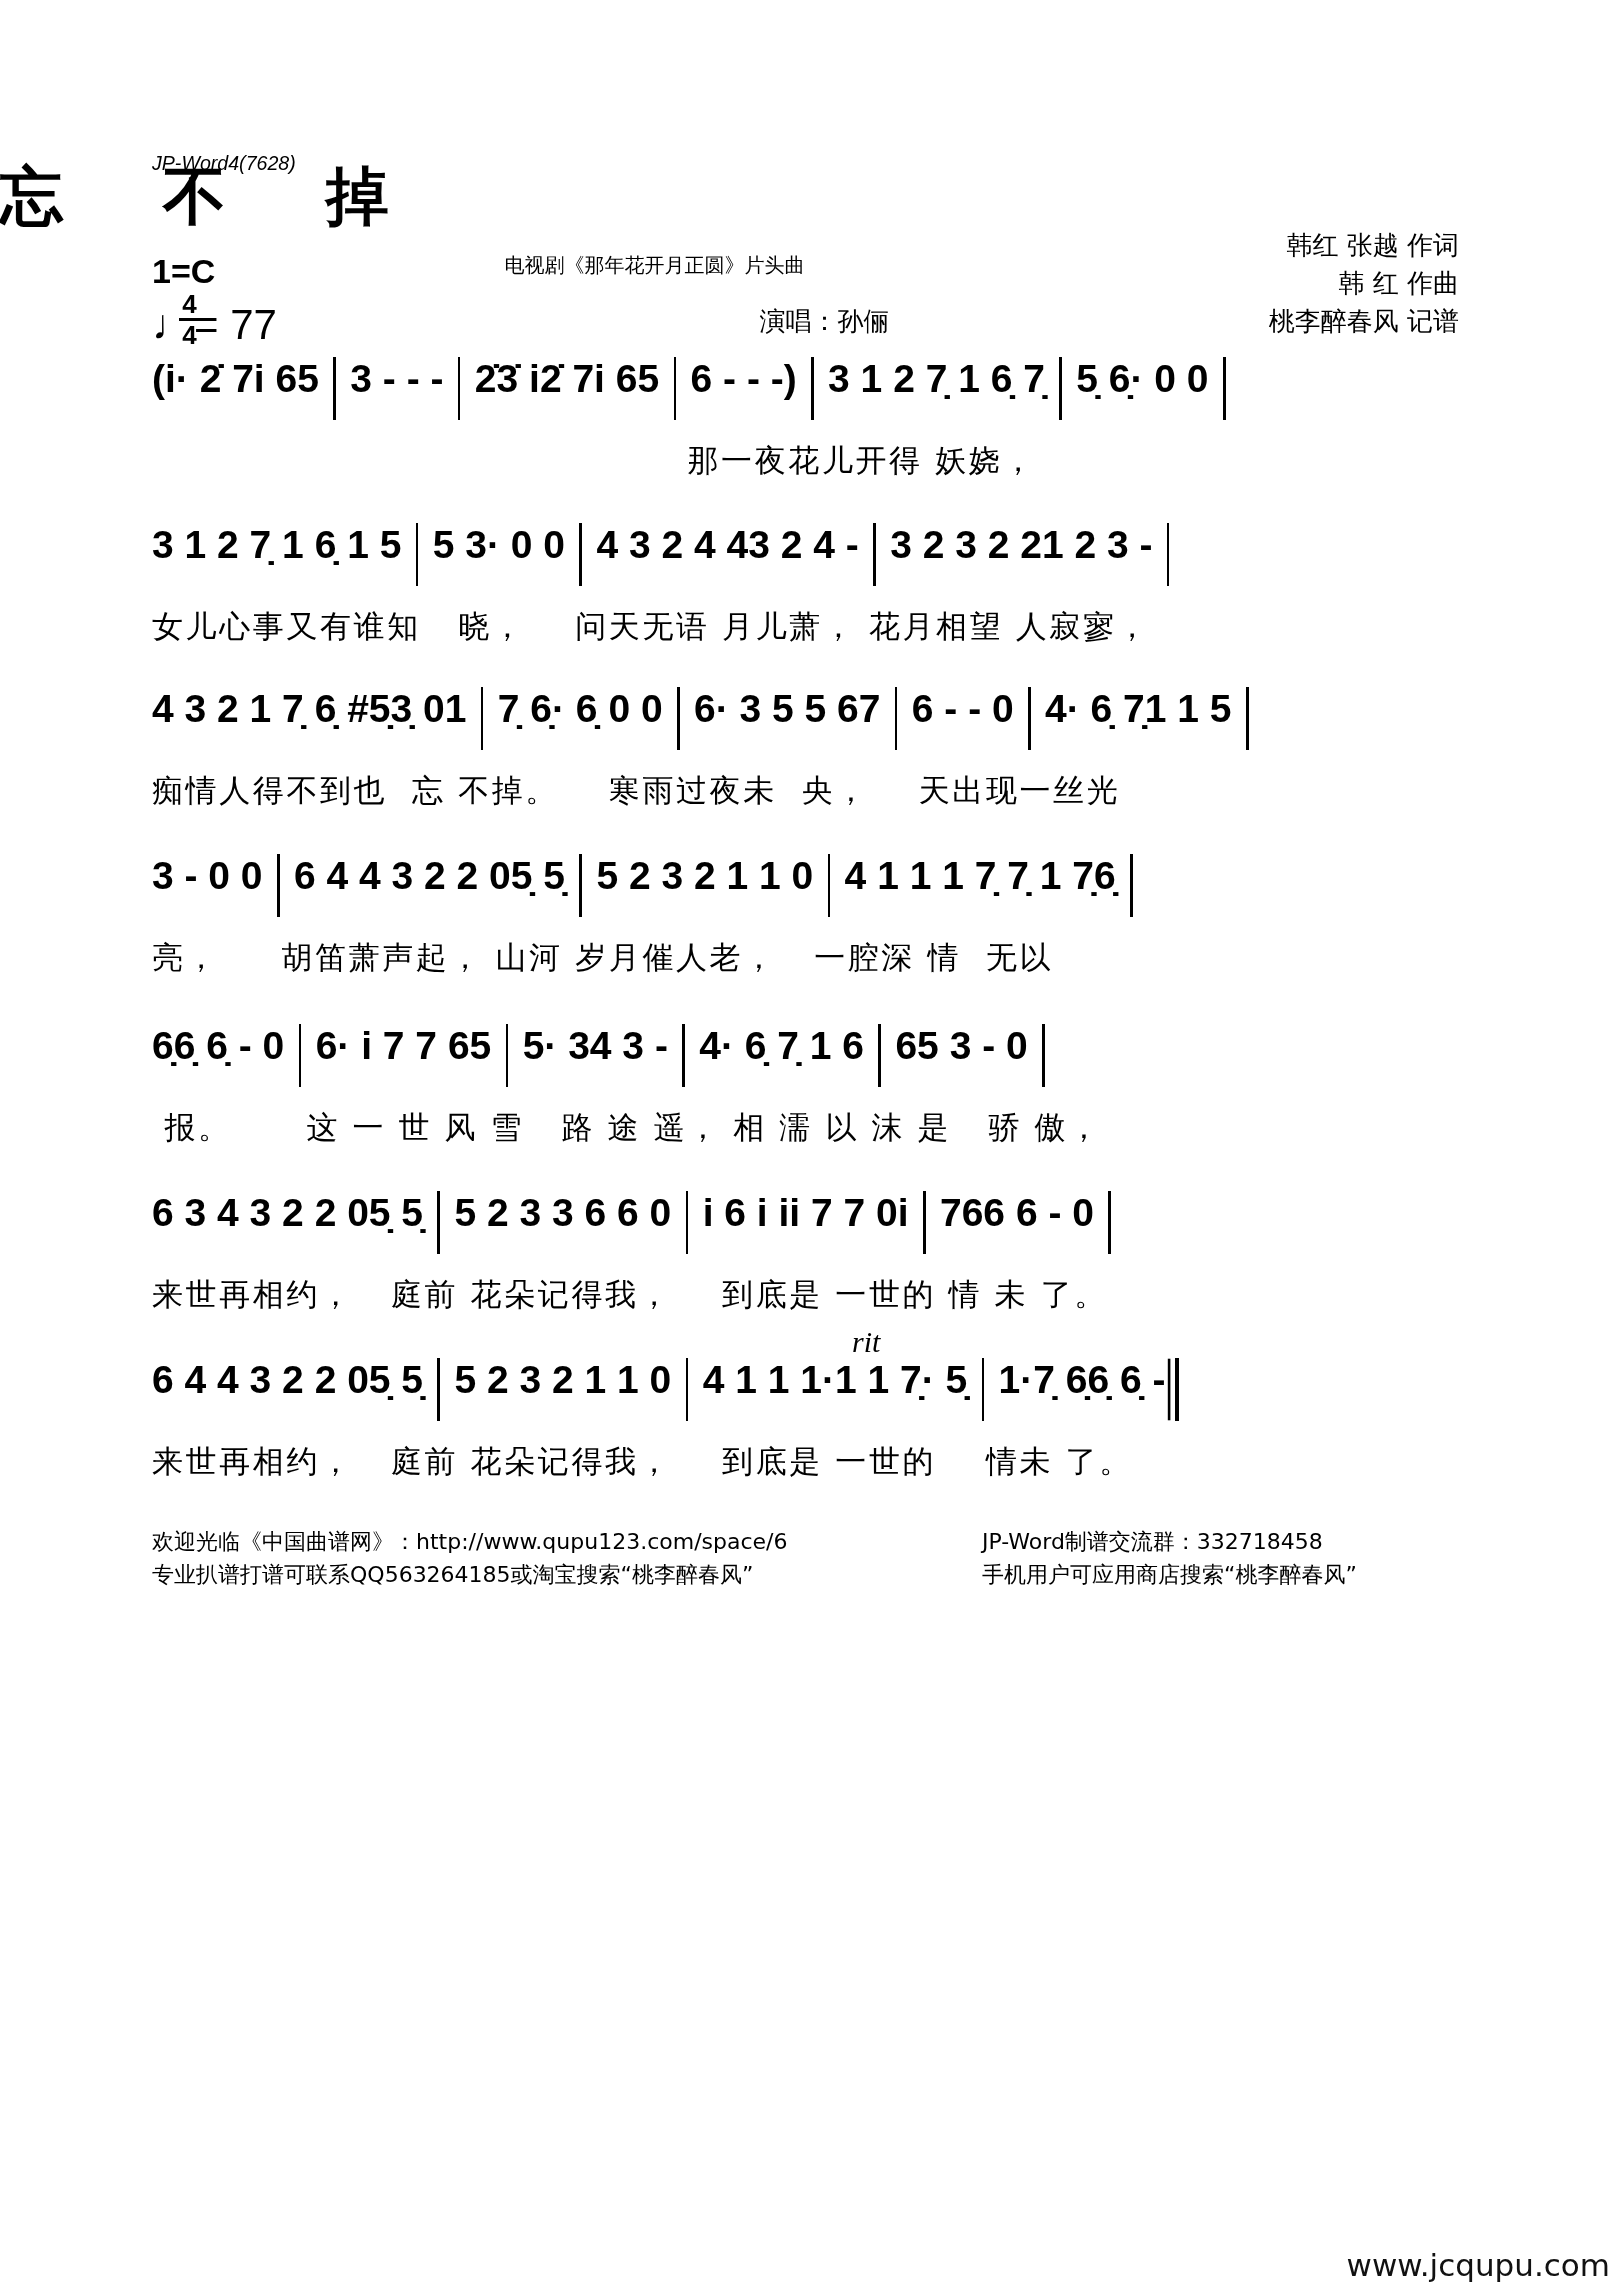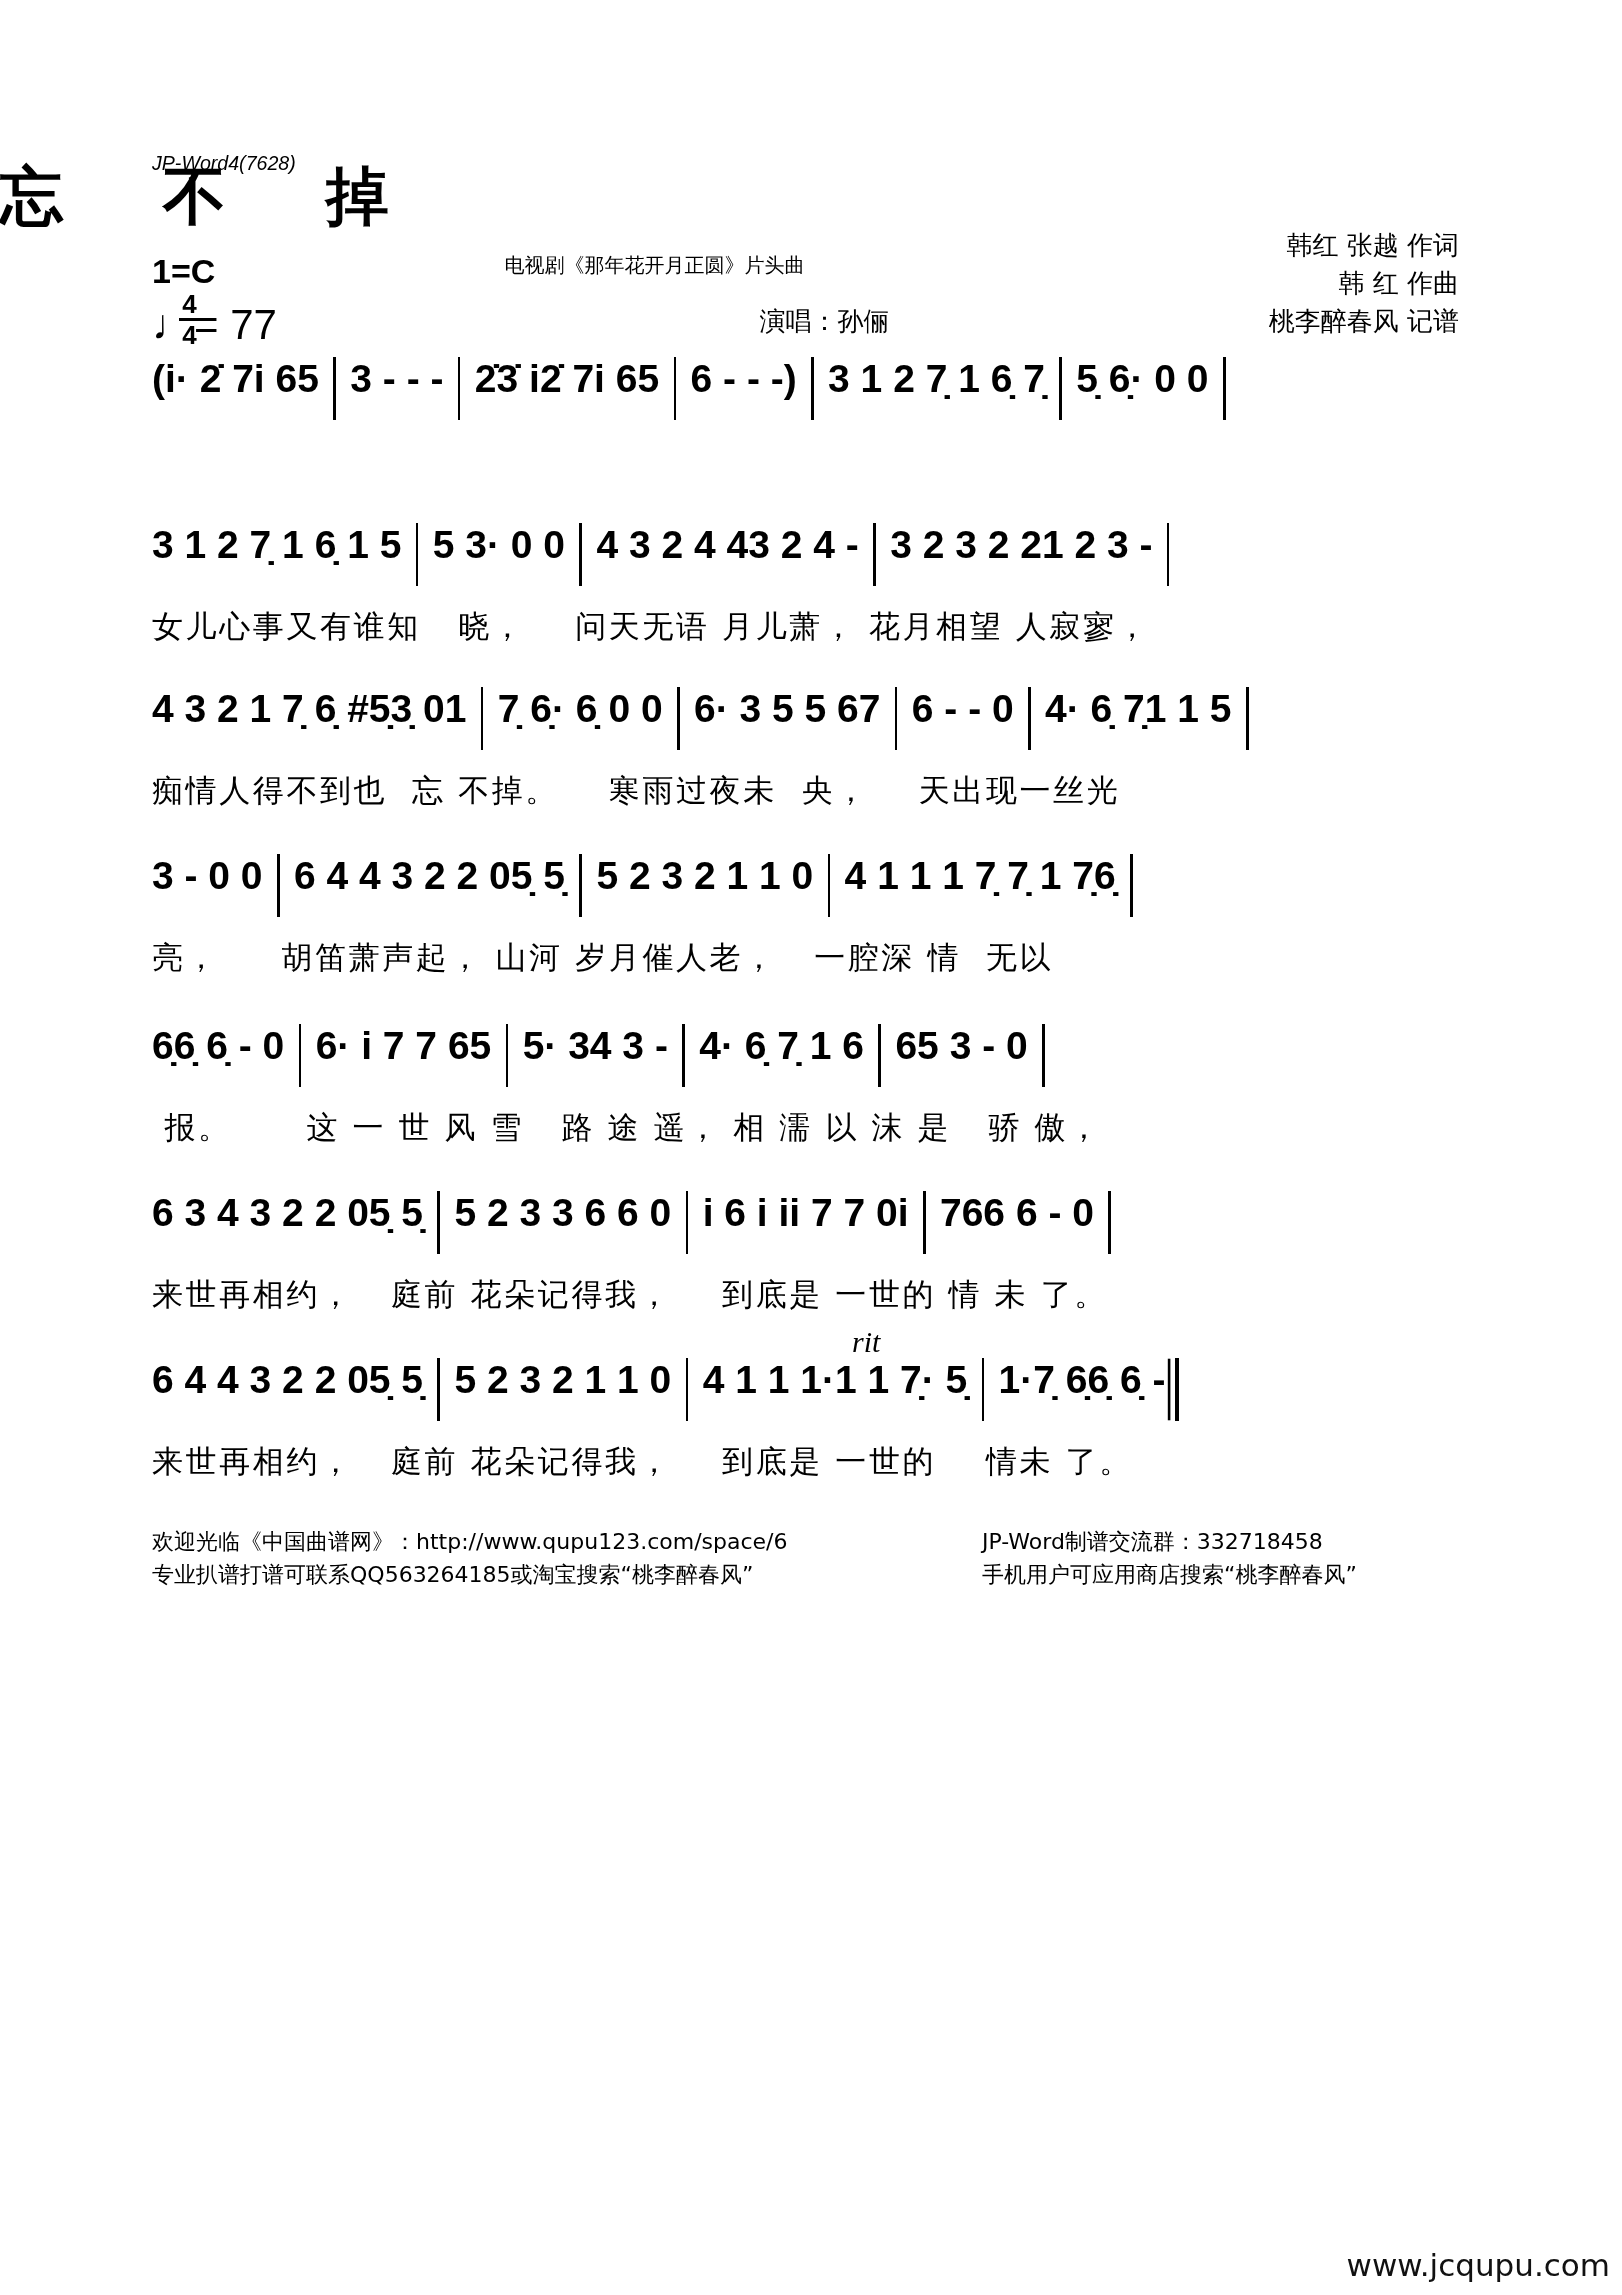--- a/index.html
+++ b/index.html
@@ -63,20 +63,21 @@
 
 <div class="system" style="top:357px;">
   <div class="notes">
     <span class="n">(i· 2̇ 7i 65</span><span class="barline"></span>
     <span class="n">3 - - -</span><span class="barline"></span>
     <span class="n">2̇3̇ i2̇ 7i 65</span><span class="barline"></span>
     <span class="n">6 - - -)</span><span class="barline"></span>
     <span class="n">3 1 2 7̣ 1 6̣ 7̣</span><span class="barline"></span>
     <span class="n">5̣ 6̣· 0 0</span><span class="barline"></span>
   </div>
+  <div class="lyrics">                                           那一夜花儿开得 妖娆，</div>
 </div>
 
 <div class="system" style="top:523px;">
   <div class="notes">
     <span class="n">3 1 2 7̣ 1 6̣ 1 5</span><span class="barline"></span>
     <span class="n">5 3· 0 0</span><span class="barline"></span>
     <span class="n">4 3 2 4 43 2 4 -</span><span class="barline"></span>
     <span class="n">3 2 3 2 21 2 3 -</span><span class="barline"></span>
   </div>
   <div class="lyrics">女儿心事又有谁知   晓，    问天无语 月儿萧， 花月相望 人寂寥，</div>

